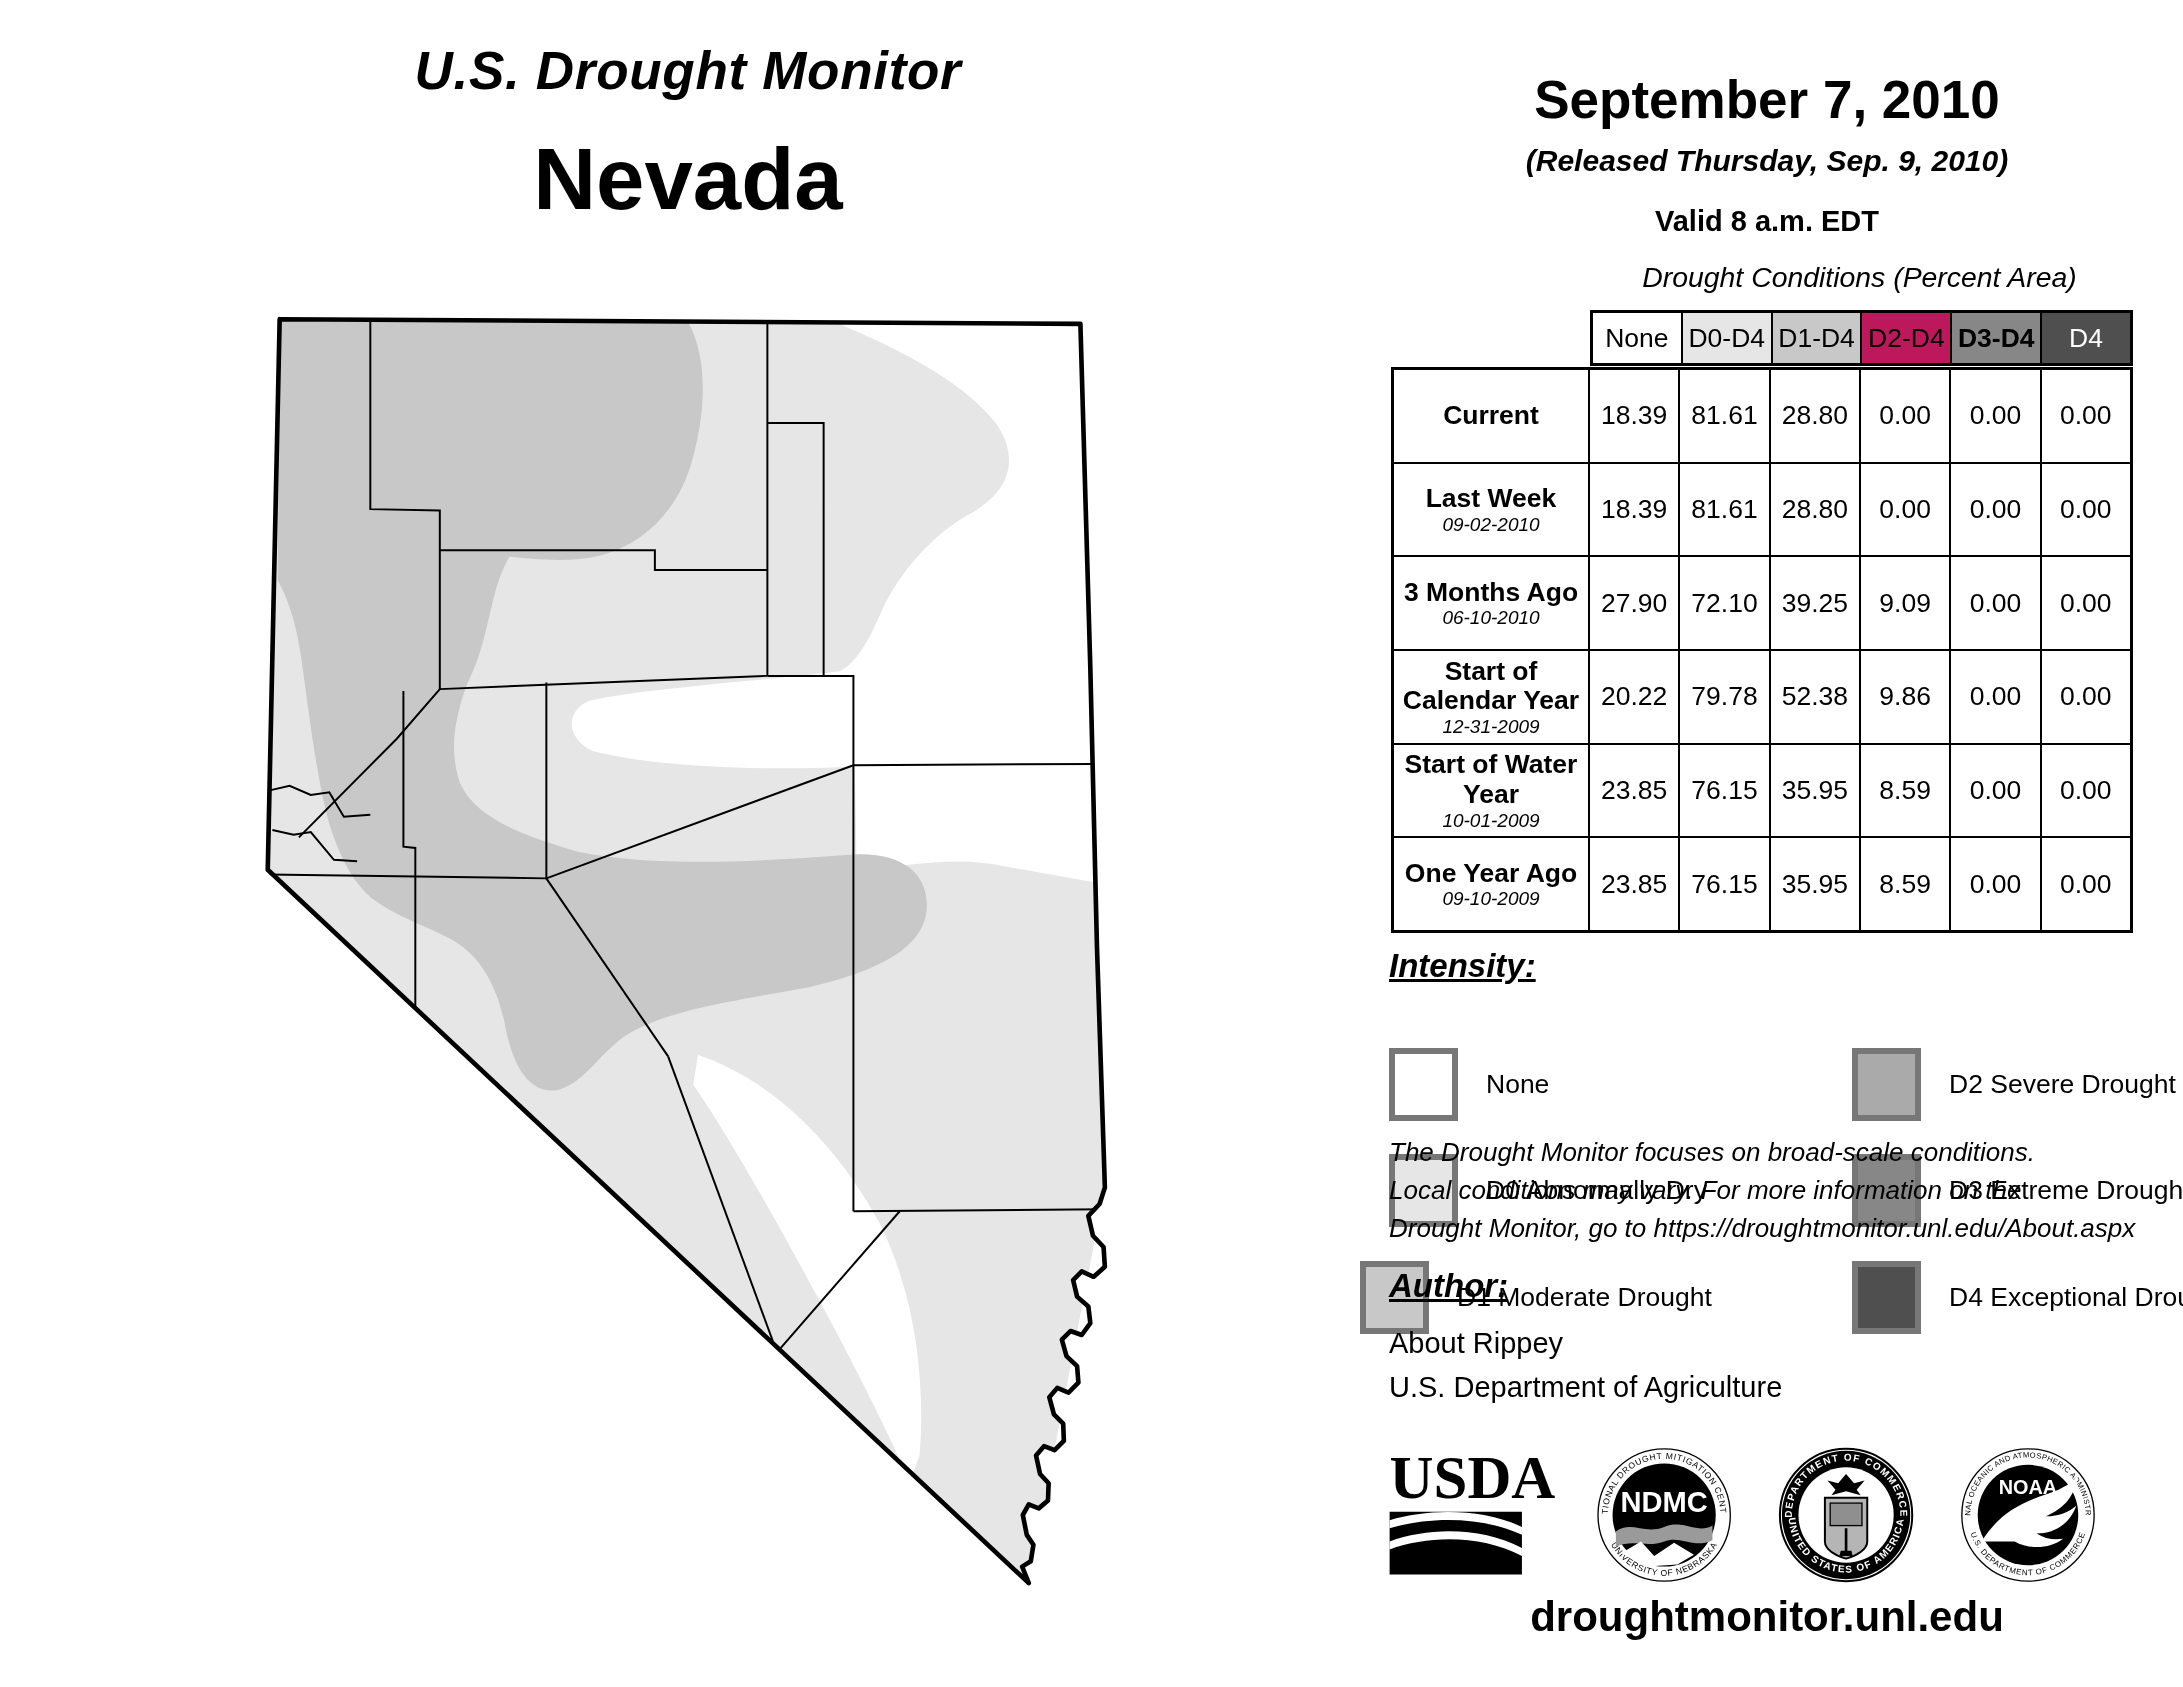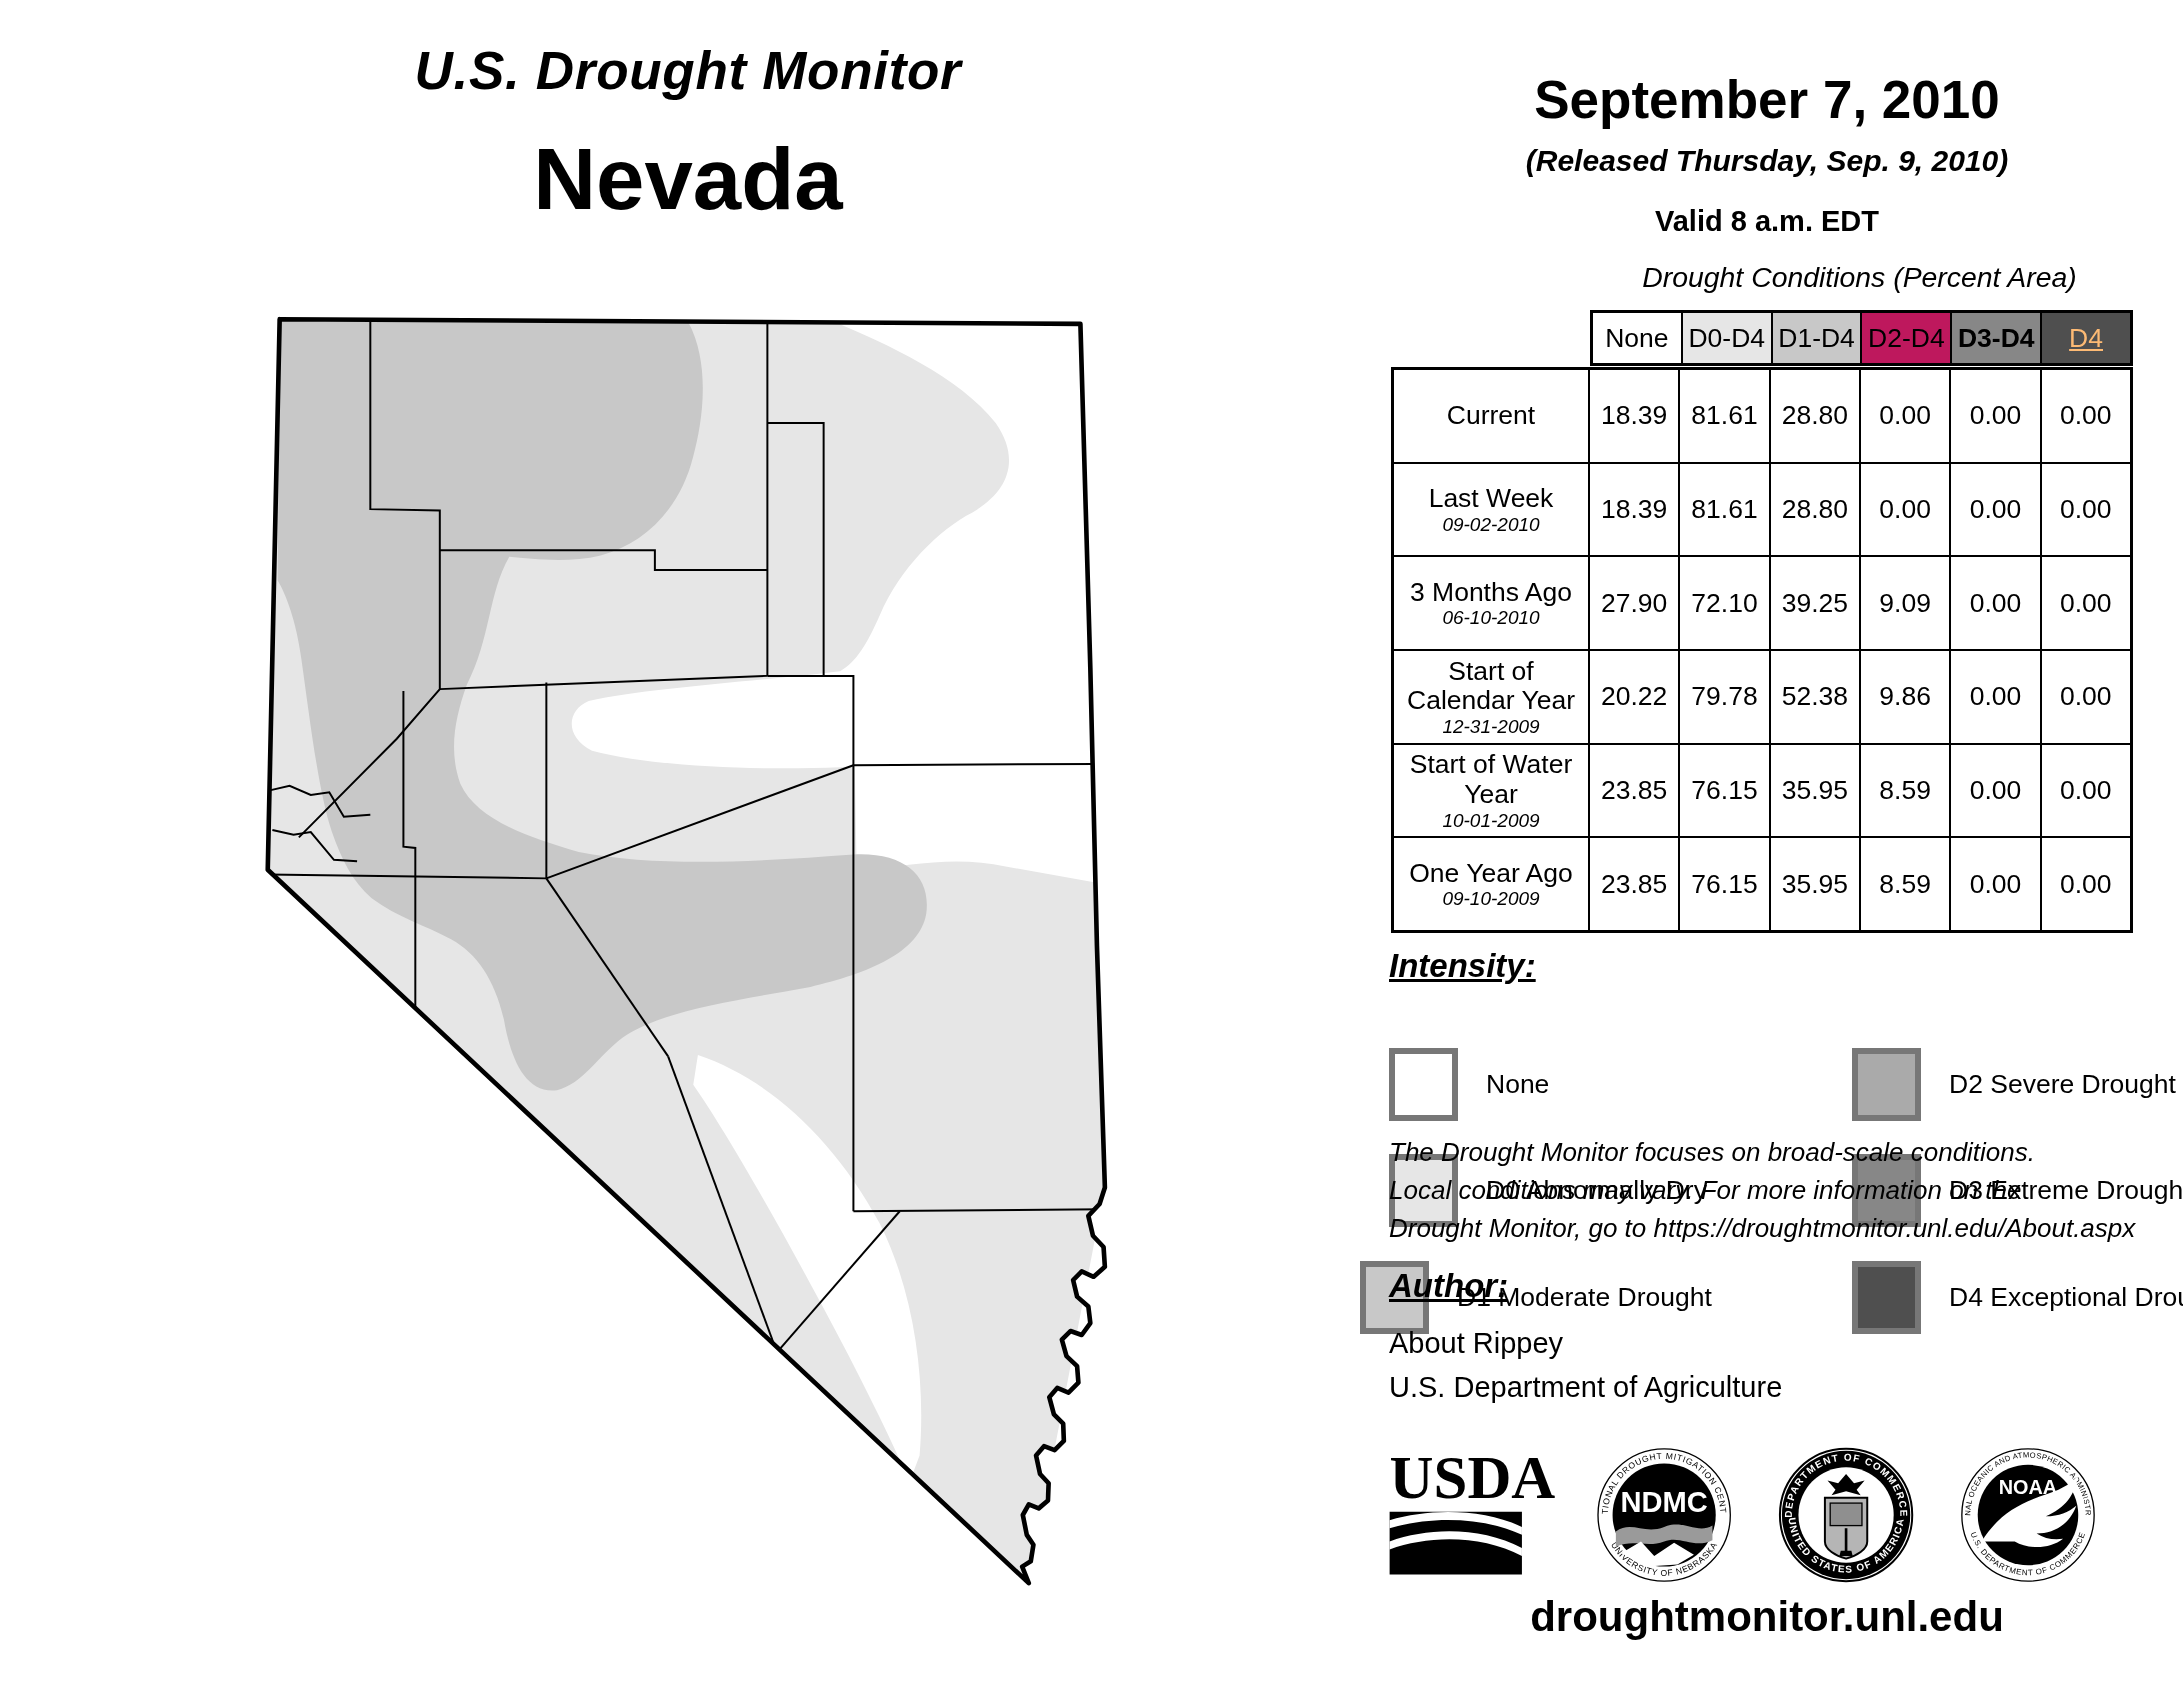--- a/index.html
+++ b/index.html
@@ -22,21 +22,21 @@
     border:3.3px solid #000;box-sizing:border-box;}
   #tbl-header .hcell{flex:1;display:flex;align-items:center;justify-content:center;
     font-size:26.5px;border-right:2px solid #000;box-sizing:border-box;}
   #tbl-header .hcell:last-child{border-right:none;}
   #tbl-body{left:1391px;top:367px;width:742px;height:566px;border:3.3px solid #000;
     box-sizing:border-box;display:flex;flex-direction:column;}
   .trow{flex:1;display:flex;border-bottom:2px solid #000;box-sizing:border-box;}
   .trow:last-child{border-bottom:none;}
   .lcell{width:196px;border-right:2.6px solid #000;box-sizing:border-box;display:flex;
     flex-direction:column;align-items:center;justify-content:center;line-height:1.12;}
-  .lcell .rl{font-size:26.5px;font-weight:normal;text-align:center;}
+  .lcell .rl{font-size:26.5px;font-weight:bold;text-align:center;}
   .lcell .rd{font-size:19px;font-style:italic;text-align:center;}
   .vcell{flex:1;border-right:2px solid #000;box-sizing:border-box;display:flex;
     align-items:center;justify-content:center;font-size:26.5px;}
   .vcell:last-child{border-right:none;}
   
   #intensity-head{left:1389px;top:947px;font-size:33px;font-style:italic;
     text-decoration:underline;font-weight:bold;}
   .sw{width:69px;height:73px;border:6px solid #777;box-sizing:border-box;}
   .legend-item{display:flex;align-items:center;gap:28px;position:absolute;}
   .legend-item .ltxt{font-size:26.5px;white-space:nowrap;}
@@ -149,21 +149,21 @@
   <div class="abs" id="valid-line">Valid 8 a.m. EDT</div>
 
   <div class="abs" id="tbl-title">Drought Conditions (Percent Area)</div>
 
   <div class="abs" id="tbl-header">
     <div class="hcell" style="background:#ffffff;">None</div>
     <div class="hcell" style="background:#e6e6e6;">D0-D4</div>
     <div class="hcell" style="background:#c8c8c8;">D1-D4</div>
     <div class="hcell" style="background:#be185d;">D2-D4</div>
     <div class="hcell" style="background:#878787;color:#000000;font-weight:bold;">D3-D4</div>
-    <div class="hcell" style="background:#4f4f4f;color:#fdba74;text-decoration:underline;">D4</div>
+    <div class="hcell" style="background:#4f4f4f;color:#ffffff;">D4</div>
   </div>
 
   <div class="abs" id="tbl-body">
     <div class="trow">
       <div class="lcell">
           <span class="rl">Current</span>
         </div>
       <div class="vcell">18.39</div>
       <div class="vcell">81.61</div>
       <div class="vcell">28.80</div>

